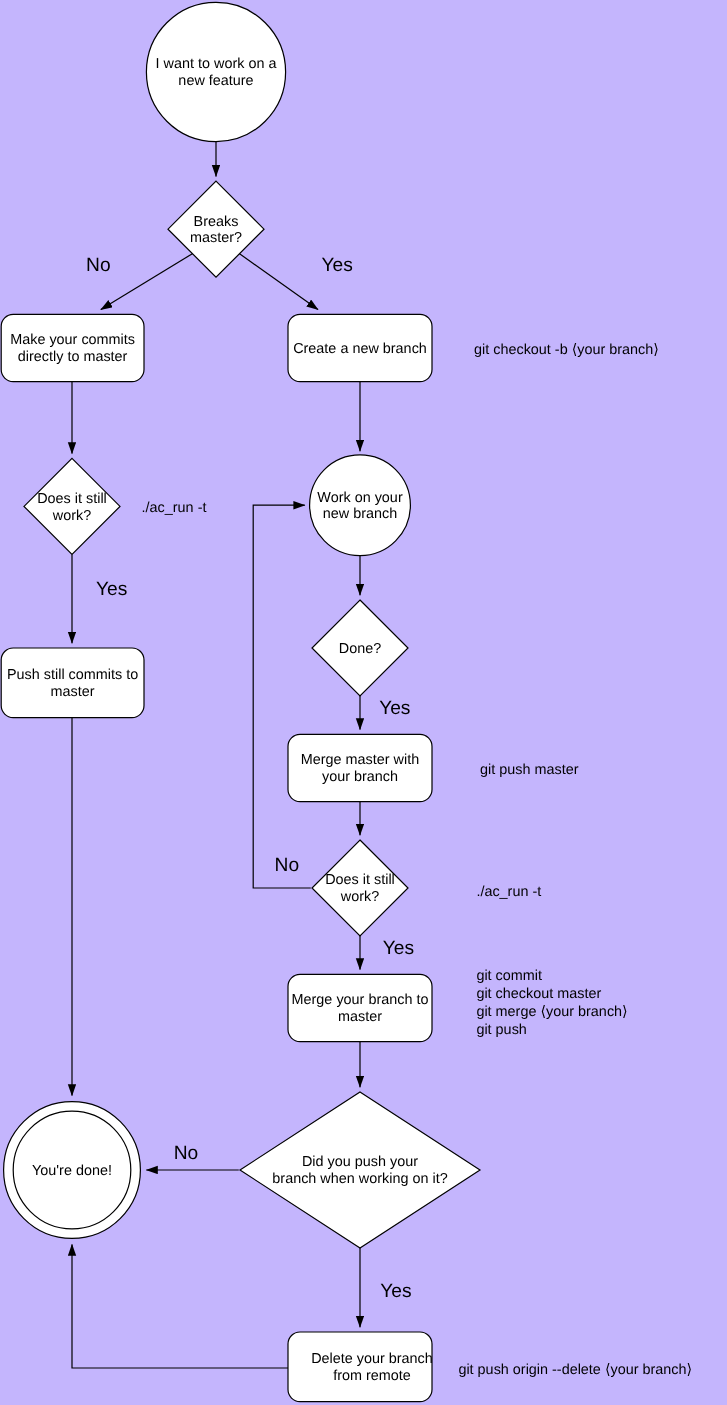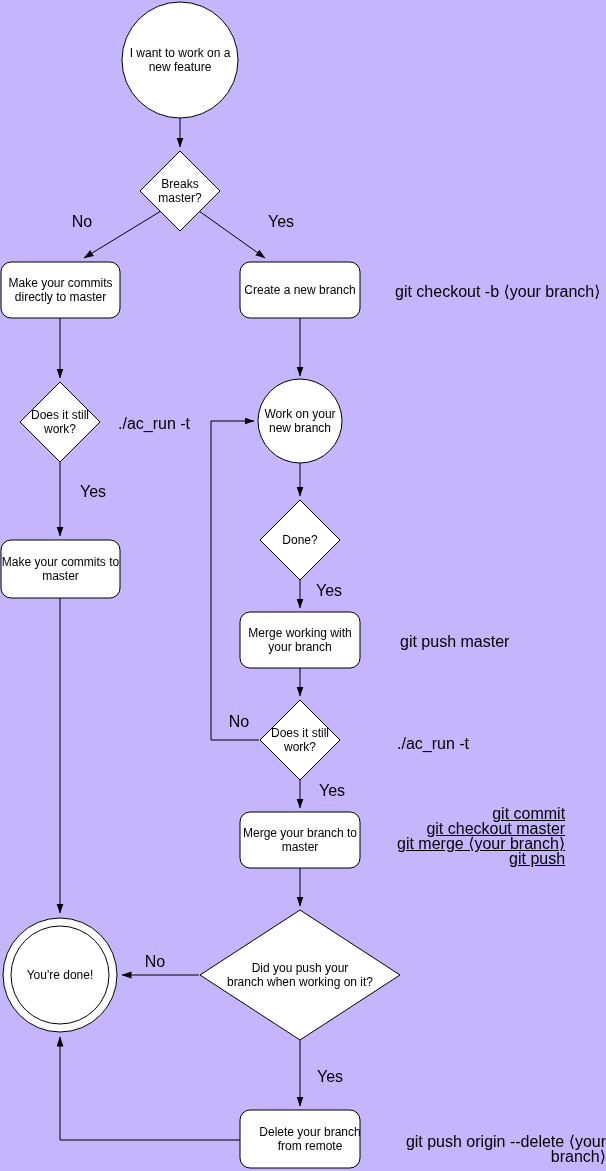--- a/index.html
+++ b/index.html
@@ -1,21 +1,21 @@
 <!DOCTYPE html>
 <html><head>
 <meta charset="utf-8">
 <style>
   html,body{margin:0;padding:0;background:#fff;}
   #canvas{position:relative;width:606px;height:1171px;background:#c4b5fd;
           font-family:"Liberation Sans","DejaVu Sans",sans-serif;color:#000;overflow:hidden;}
   #shapes{position:absolute;left:0;top:0;}
   .node{position:absolute;display:flex;align-items:center;justify-content:center;
         text-align:center;font-size:12px;line-height:14px;white-space:pre-line;}
-  .ann{position:absolute;font-size:16px;line-height:15px;white-space:pre-line;text-align:right;}
+  .ann{position:absolute;font-size:12px;line-height:15px;white-space:pre-line;text-align:left;}
   .elabel{position:absolute;font-size:16px;line-height:14px;}
 </style>
 </head>
 <body>
 
 <div id="canvas">
 
   <svg id="shapes" width="606" height="1171" viewBox="0 0 606 1171">
     <defs>
       <marker id="ah" markerUnits="userSpaceOnUse" markerWidth="11" markerHeight="9" refX="9.5" refY="3.5" orient="auto">
@@ -59,26 +59,26 @@
 
   <div class="node" style="left:122px;top:2px;width:116px;height:116px;">I want to work on a
 new feature</div>
   <div class="node" style="left:1px;top:262px;width:119px;height:56px;">Make your commits
 directly to master</div>
   <div class="node" style="left:140px;top:151px;width:80px;height:80px;">Breaks
 master?</div>
   <div class="node" style="left:240px;top:262px;width:120px;height:56px;">Create a new branch</div>
   <div class="node" style="left:20px;top:382px;width:80px;height:80px;">Does it still
 work?</div>
-  <div class="node" style="left:1px;top:540px;width:119px;height:58px;">Make your commits to
+  <div class="node" style="left:1px;top:540px;width:119px;height:58px;">Push still commits to
 master</div>
   <div class="node" style="left:258px;top:379px;width:84px;height:84px;">Work on your
 new branch</div>
   <div class="node" style="left:260px;top:500px;width:80px;height:80px;">Done?</div>
-  <div class="node" style="left:240px;top:612px;width:120px;height:56px;">Merge working with
+  <div class="node" style="left:240px;top:612px;width:120px;height:56px;">Merge master with
 your branch</div>
   <div class="node" style="left:260px;top:700px;width:80px;height:80px;">Does it still
 work?</div>
   <div class="node" style="left:240px;top:812px;width:120px;height:56px;">Merge your branch to
 master</div>
   <div class="node" style="left:200px;top:910px;width:200px;height:130px;">Did you push your
 branch when working on it?</div>
   <div class="node" style="left:3px;top:918px;width:114px;height:114px;">You're done!</div>
   <div class="node" style="left:240px;top:1110px;width:120px;height:58px;padding-left:10px;">Delete your branch
 from remote</div>
@@ -89,19 +89,19 @@
   <div class="elabel" style="left:314px;top:584px;width:30px;text-align:center;">Yes</div>
   <div class="elabel" style="left:227px;top:715px;width:24px;text-align:center;">No</div>
   <div class="elabel" style="left:317px;top:784px;width:30px;text-align:center;">Yes</div>
   <div class="elabel" style="left:143px;top:955px;width:24px;text-align:center;">No</div>
   <div class="elabel" style="left:315px;top:1070px;width:30px;text-align:center;">Yes</div>
 
   <div class="ann" style="left:395px;top:284px;">git checkout -b ⟨your branch⟩</div>
   <div class="ann" style="left:118px;top:416px;">./ac_run -t</div>
   <div class="ann" style="left:400px;top:634px;">git push master</div>
   <div class="ann" style="left:397px;top:736px;">./ac_run -t</div>
-  <div class="ann" style="left:397px;top:806px;text-decoration:underline;">git commit
+  <div class="ann" style="left:397px;top:806px;">git commit
 git checkout master
 git merge ⟨your branch⟩
 git push</div>
   <div class="ann" style="left:382px;top:1134px;">git push origin --delete ⟨your branch⟩</div>
 
 </div>
 
 </body></html>

